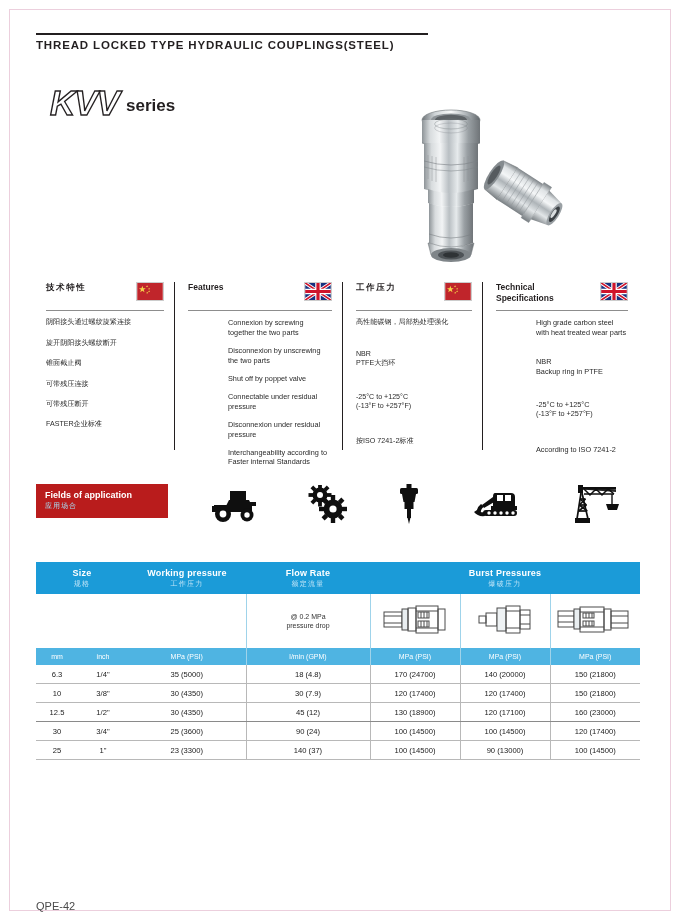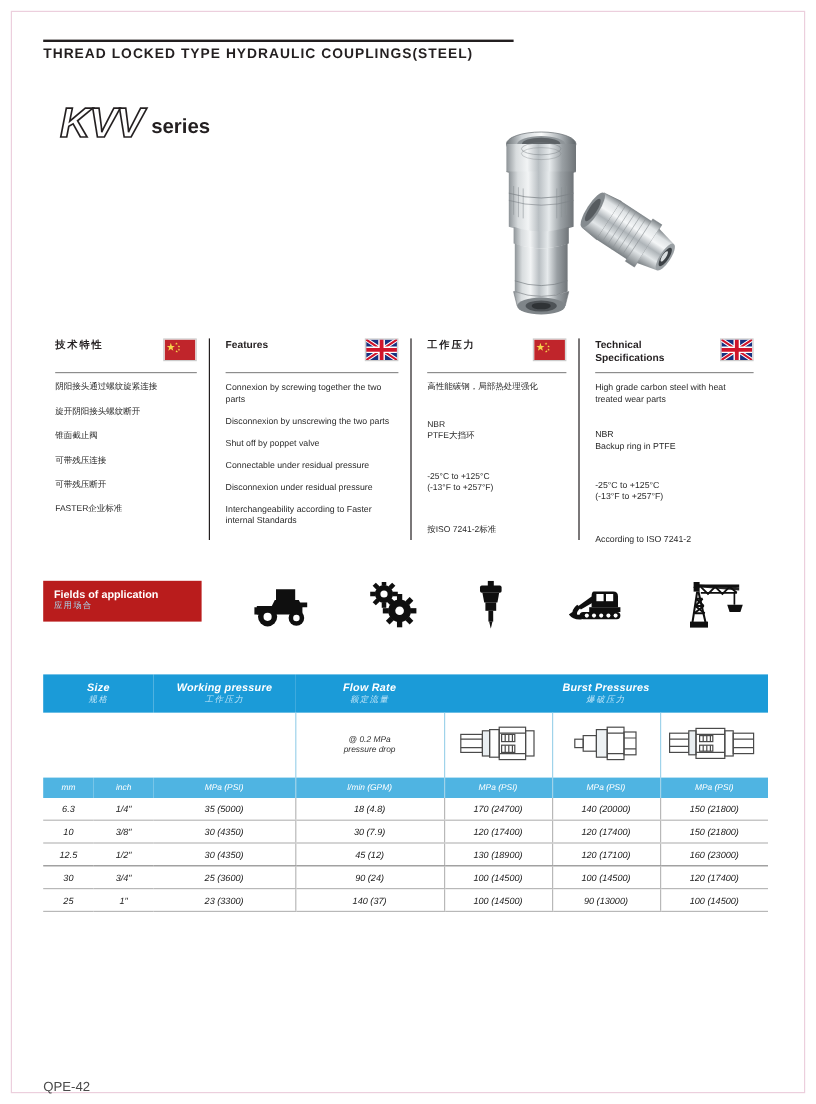--- a/index.html
+++ b/index.html
@@ -55,41 +55,41 @@
   }
   .feat-title{font-size:8.5px;font-weight:bold;color:#231f20;line-height:10.5px;}
   .feat-title.cn{font-weight:bold;font-size:8.5px;letter-spacing:1.6px;}
   .flag{flex:0 0 auto;width:26px;height:17px;border:.5px solid #ccc;}
   .feat-sep{height:1.4px;background:#8d8d8d;margin:4px 0 0 0;}
   .feat-list{padding-top:7px;}
   .feat-item{
     font-size:7.1px;color:#2a2a2a;line-height:9.4px;
     margin-bottom:9px;
   }
-  .feat-item.en{font-size:7.3px;}
+  .feat-item.en{font-size:7.3px;margin-left:40px;}
   .feat-item.tall{margin-bottom:11px;}
   .feat-col.c3 .feat-item, .feat-col.c4 .feat-item{margin-bottom:7px;}
 
   
   .fields{position:absolute;left:36px;top:484px;width:604px;height:46px;}
   .fields-badge{
     position:absolute;left:0;top:0;width:132px;height:34px;
     background:#b91c1c;box-sizing:border-box;padding:5px 0 0 9px;
   }
   .fields-badge .t1{font-size:9px;font-weight:bold;color:#fff;line-height:12px;}
   .fields-badge .t2{font-size:7px;color:#a7dcf2;line-height:10px;letter-spacing:1px;}
   .fields-icons{
     position:absolute;left:160px;top:-2px;width:444px;height:48px;
     display:flex;align-items:center;justify-content:space-between;
     padding:0 18px 0 14px;box-sizing:border-box;
   }
   .app-icon{flex:0 0 auto;}
 
   
-  .tbl{position:absolute;left:36px;top:562px;width:604px;font-style:italic;}
+  .tbl{position:absolute;left:36px;top:562px;width:604px;}
   .tbl table{border-collapse:collapse;width:604px;table-layout:fixed;}
   .tbl td,.tbl th{padding:0;margin:0;}
 
   .th-main{
     background:#1b9bd8;color:#fff;height:32px;vertical-align:middle;
     text-align:center;
   }
   .th-main .l1{font-size:9px;font-weight:bold;line-height:11px;letter-spacing:.2px;}
   .th-main .l2{font-size:7px;font-weight:normal;line-height:10px;color:#bfe4f7;letter-spacing:1.2px;}
 

